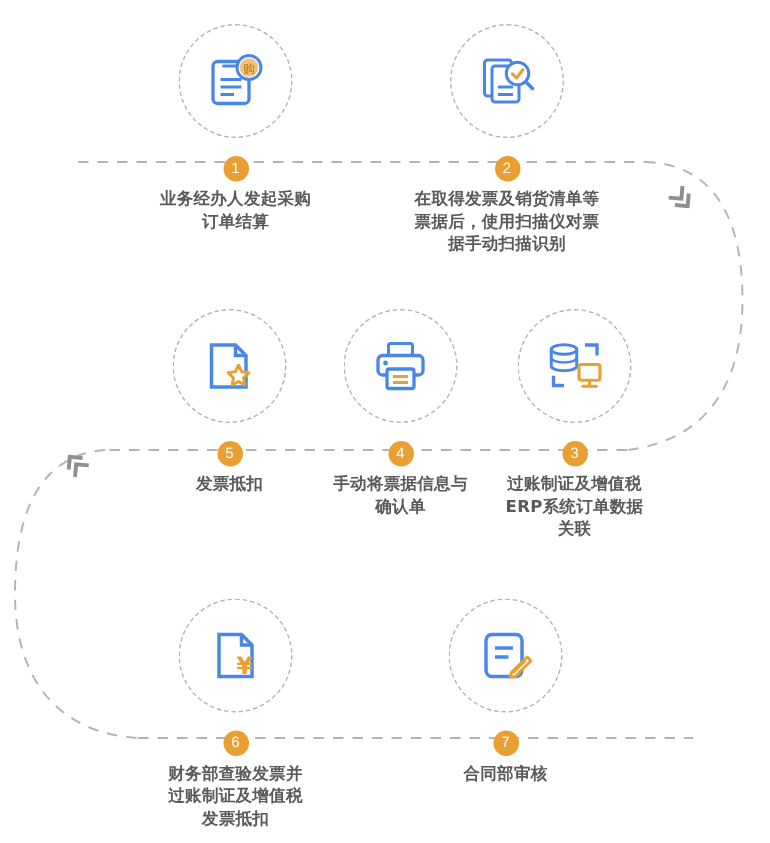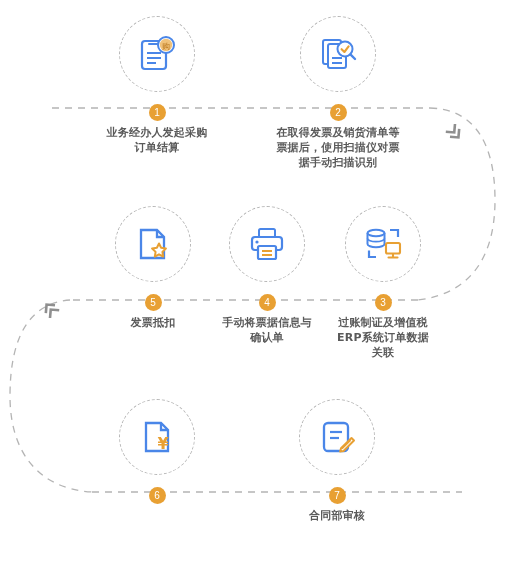--- a/index.html
+++ b/index.html
@@ -211,20 +211,23 @@
     <svg width="44" height="44" viewBox="0 0 44 44">
       <path d="M 11 8 L 26 8 L 33 15 L 33 36 L 11 36 Z" fill="none" stroke="#4a86e8" stroke-width="2.3" stroke-linejoin="miter"></path>
       <path d="M 26 8 L 26 15 L 33 15" fill="none" stroke="#4a86e8" stroke-width="2.3"></path>
       <text x="28" y="34" font-size="16" fill="#e8a033" text-anchor="middle" font-family="DejaVu Sans, sans-serif" font-weight="bold">¥</text>
     </svg>
   </div>
   <div class="spacer"></div>
   <div class="badge-wrap">
     <div class="badge">6</div>
   </div>
+  <div class="caption">财务部查验发票并
+过账制证及增值税
+发票抵扣</div>
 </div>
 
 <div class="node" id="node-7">
   <div class="icon-ring">
     <svg width="44" height="44" viewBox="0 0 44 44">
       <rect x="9" y="8" width="24" height="28" rx="4" fill="none" stroke="#4a86e8" stroke-width="2.3"></rect>
       <line x1="15" y1="17" x2="27" y2="17" stroke="#4a86e8" stroke-width="2.2"></line>
       <line x1="15" y1="23" x2="24" y2="23" stroke="#4a86e8" stroke-width="2.2"></line>
       <path d="M 36.5 23 L 39 25.5 L 28.5 36 L 25.2 36.5 L 26 33.2 Z" fill="#ffffff" stroke="#e8a033" stroke-width="2" stroke-linejoin="round"></path>
       <line x1="27" y1="33.8" x2="35.6" y2="25.2" stroke="#e8a033" stroke-width="1.6"></line>

